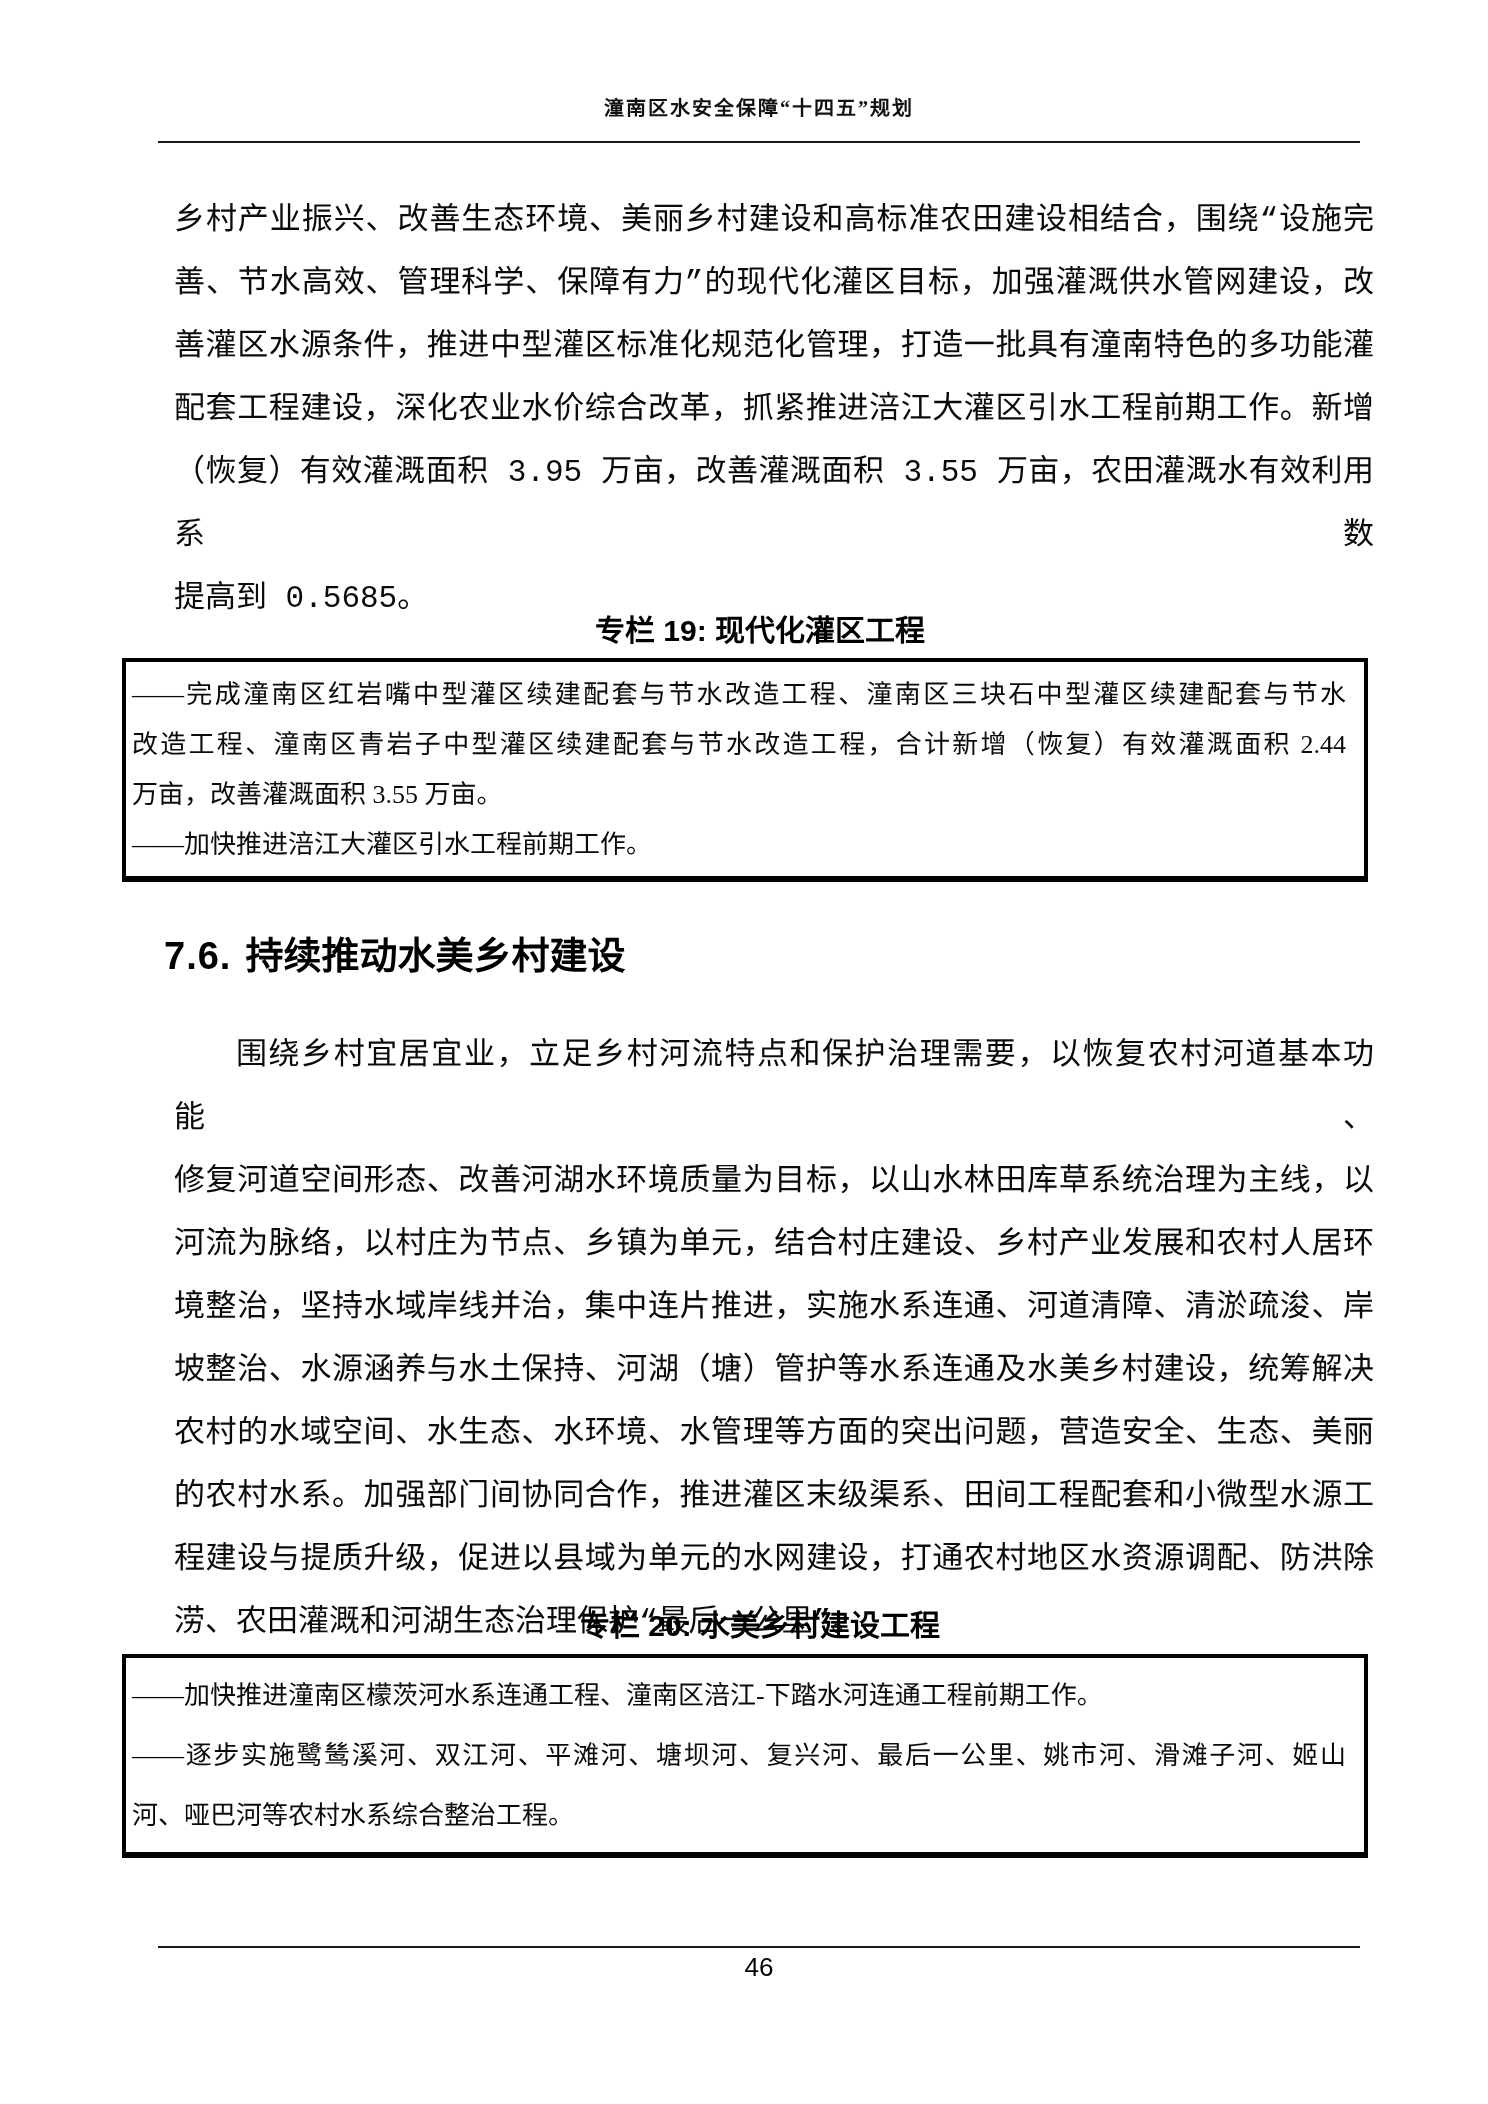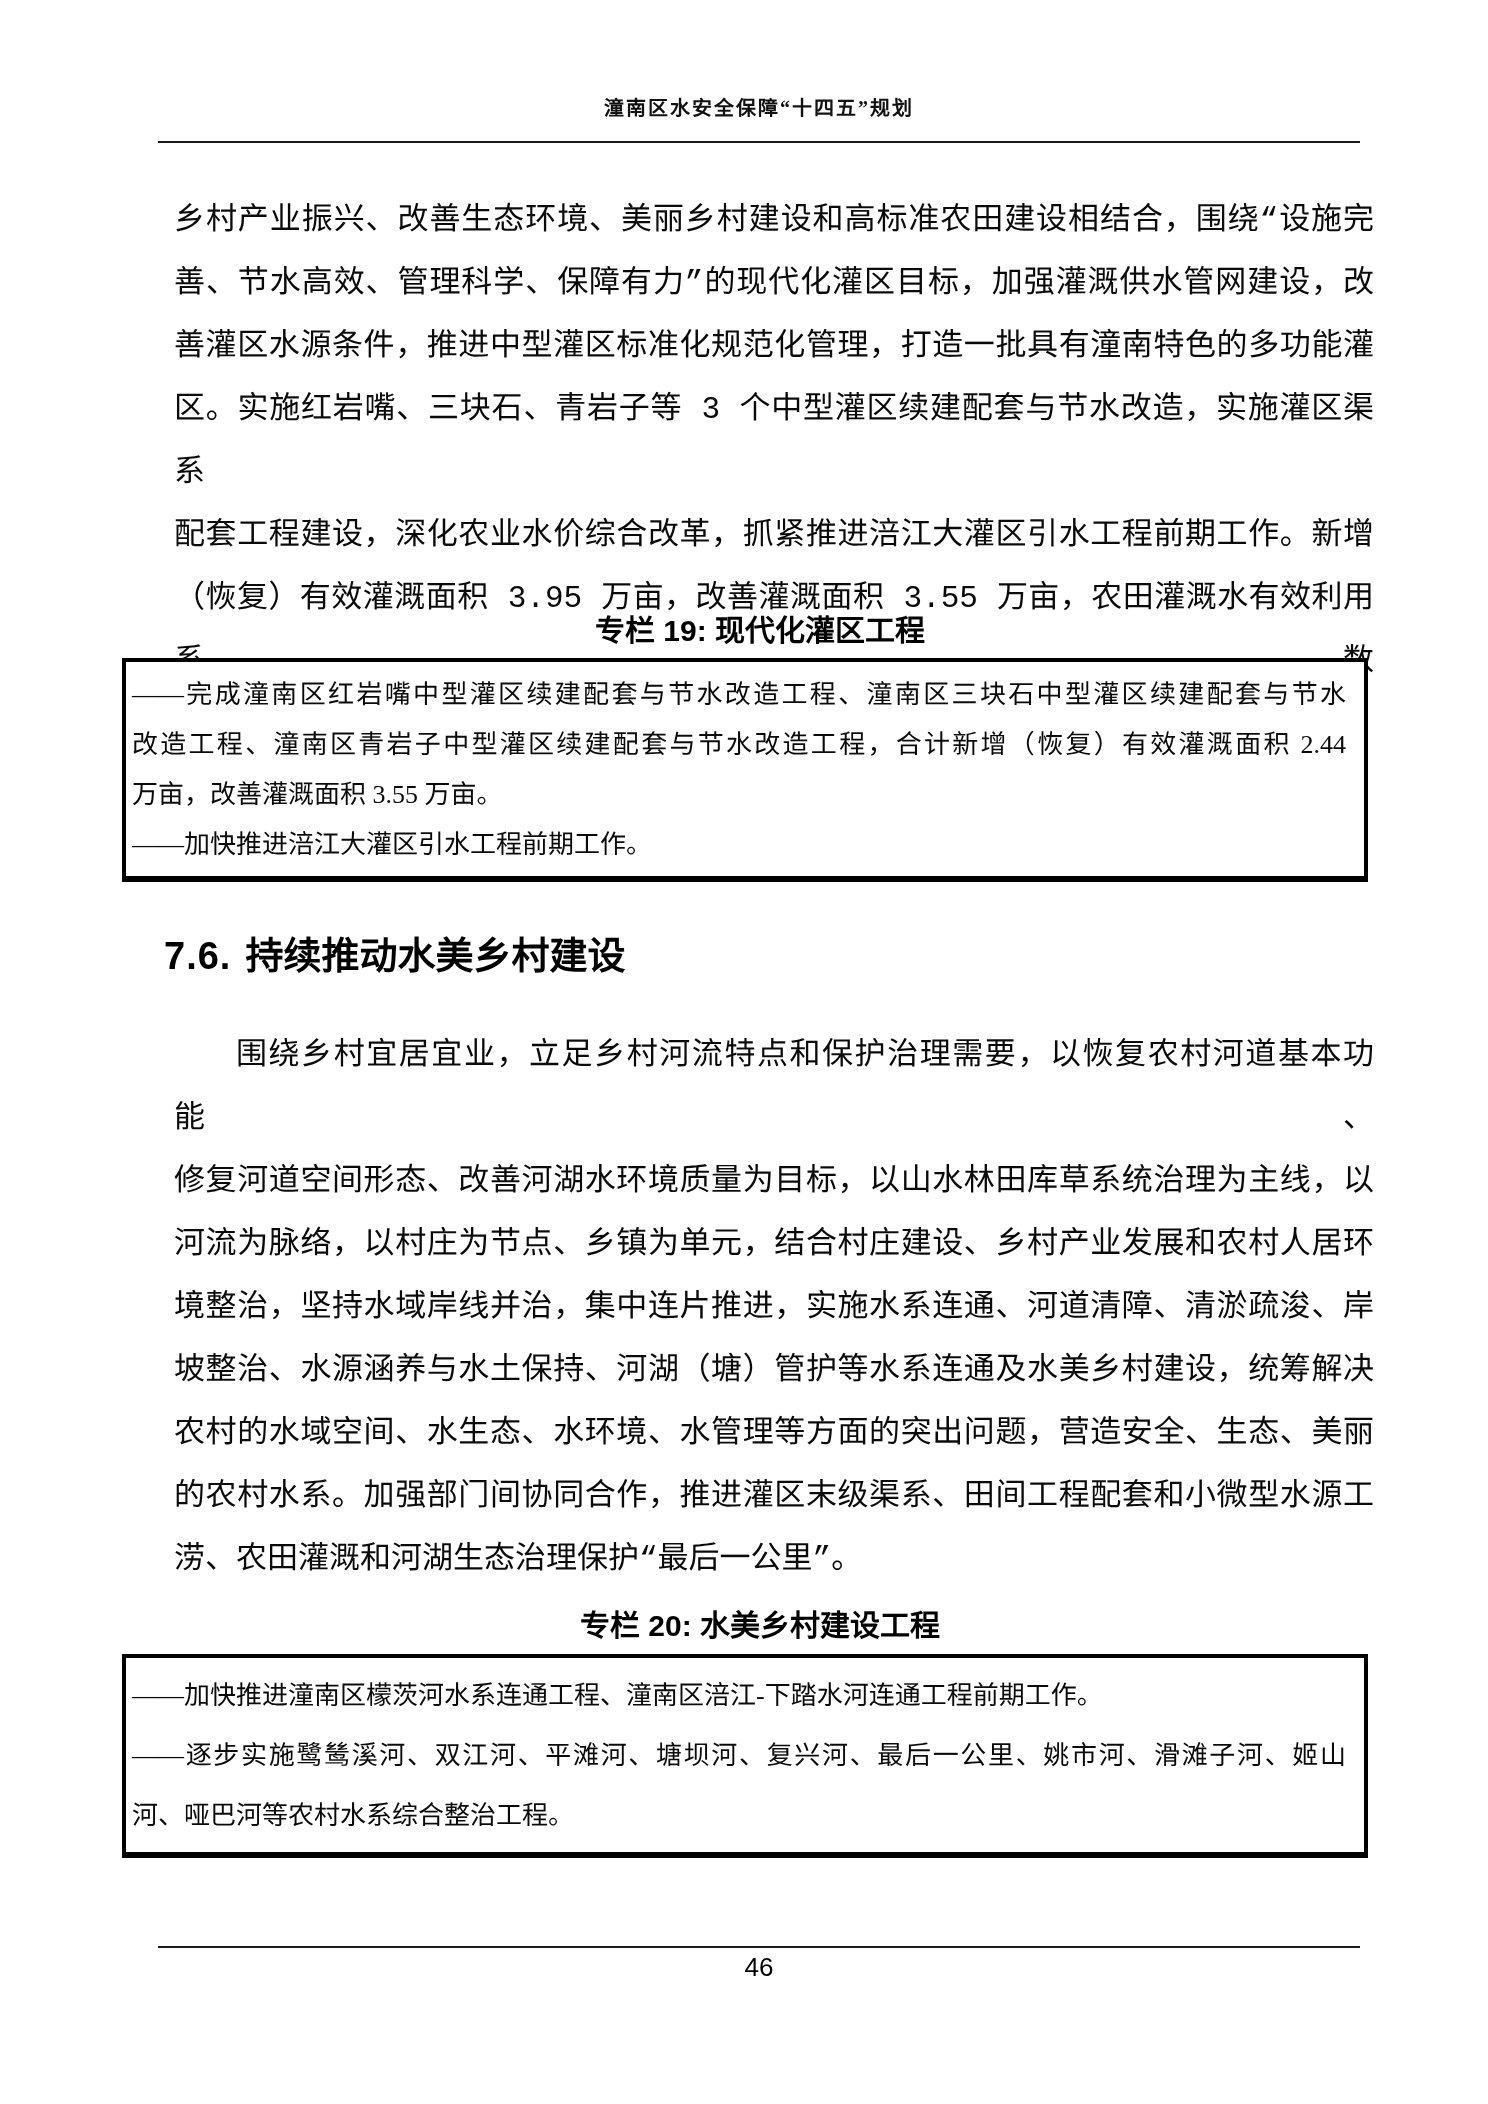--- a/index.html
+++ b/index.html
@@ -98,21 +98,20 @@
 
 <div class="page">
 
   <div class="header-title">潼南区水安全保障“十四五”规划</div>
   <div class="header-rule"></div>
 
   <div class="para p1">
       <div class="jline">乡村产业振兴、改善生态环境、美丽乡村建设和高标准农田建设相结合，围绕“设施完</div>
       <div class="jline">善、节水高效、管理科学、保障有力”的现代化灌区目标，加强灌溉供水管网建设，改</div>
       <div class="jline">善灌区水源条件，推进中型灌区标准化规范化管理，打造一批具有潼南特色的多功能灌</div>
-      <div class="jline">区。实施红岩嘴、三块石、青岩子等 3 个中型灌区续建配套与节水改造，实施灌区渠系</div>
       <div class="jline">配套工程建设，深化农业水价综合改革，抓紧推进涪江大灌区引水工程前期工作。新增</div>
       <div class="jline">（恢复）有效灌溉面积 3.95 万亩，改善灌溉面积 3.55 万亩，农田灌溉水有效利用系数</div>
       <div class="jline end">提高到 0.5685。</div>
     </div>
 
   <div class="box-heading h19">专栏 19:  现代化灌区工程</div>
 
   <div class="callout-box box19">
       <div class="jline">——完成潼南区红岩嘴中型灌区续建配套与节水改造工程、潼南区三块石中型灌区续建配套与节水</div>
       <div class="jline">改造工程、潼南区青岩子中型灌区续建配套与节水改造工程，合计新增（恢复）有效灌溉面积 2.44</div>
@@ -125,20 +124,21 @@
   </div>
 
   <div class="para p2">
       <div class="jline indent">围绕乡村宜居宜业，立足乡村河流特点和保护治理需要，以恢复农村河道基本功能、</div>
       <div class="jline">修复河道空间形态、改善河湖水环境质量为目标，以山水林田库草系统治理为主线，以</div>
       <div class="jline">河流为脉络，以村庄为节点、乡镇为单元，结合村庄建设、乡村产业发展和农村人居环</div>
       <div class="jline">境整治，坚持水域岸线并治，集中连片推进，实施水系连通、河道清障、清淤疏浚、岸</div>
       <div class="jline">坡整治、水源涵养与水土保持、河湖（塘）管护等水系连通及水美乡村建设，统筹解决</div>
       <div class="jline">农村的水域空间、水生态、水环境、水管理等方面的突出问题，营造安全、生态、美丽</div>
       <div class="jline">的农村水系。加强部门间协同合作，推进灌区末级渠系、田间工程配套和小微型水源工</div>
+      <div class="jline">程建设与提质升级，促进以县域为单元的水网建设，打通农村地区水资源调配、防洪除</div>
       <div class="jline end">涝、农田灌溉和河湖生态治理保护“最后一公里”。</div>
     </div>
 
   <div class="box-heading h20">专栏 20:  水美乡村建设工程</div>
 
   <div class="callout-box box20">
       <div class="jline end">——加快推进潼南区檬茨河水系连通工程、潼南区涪江-下踏水河连通工程前期工作。</div>
       <div class="jline">——逐步实施鹭鸶溪河、双江河、平滩河、塘坝河、复兴河、最后一公里、姚市河、滑滩子河、姬山</div>
       <div class="jline end">河、哑巴河等农村水系综合整治工程。</div>
     </div>

